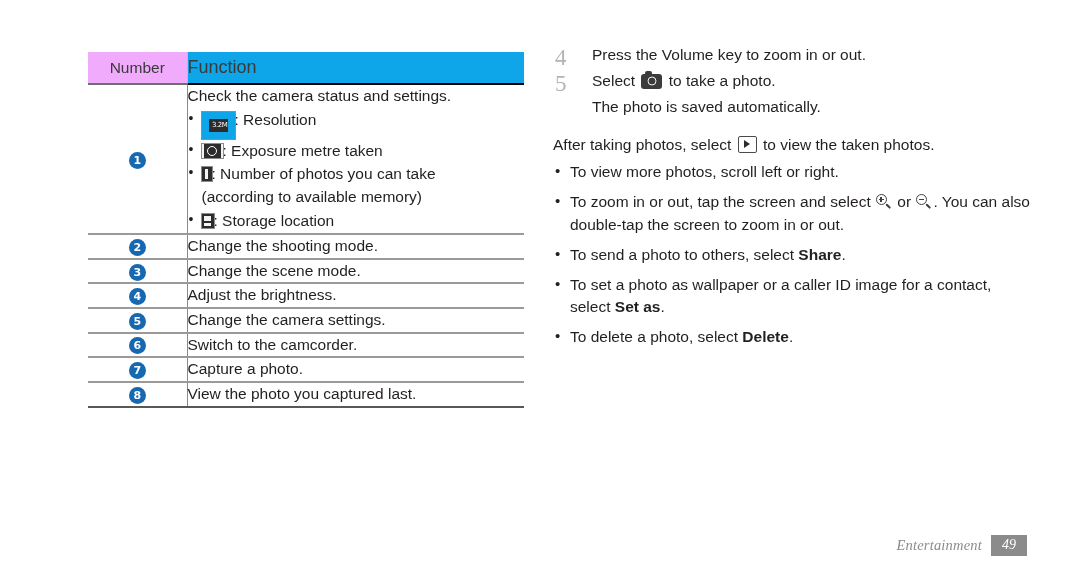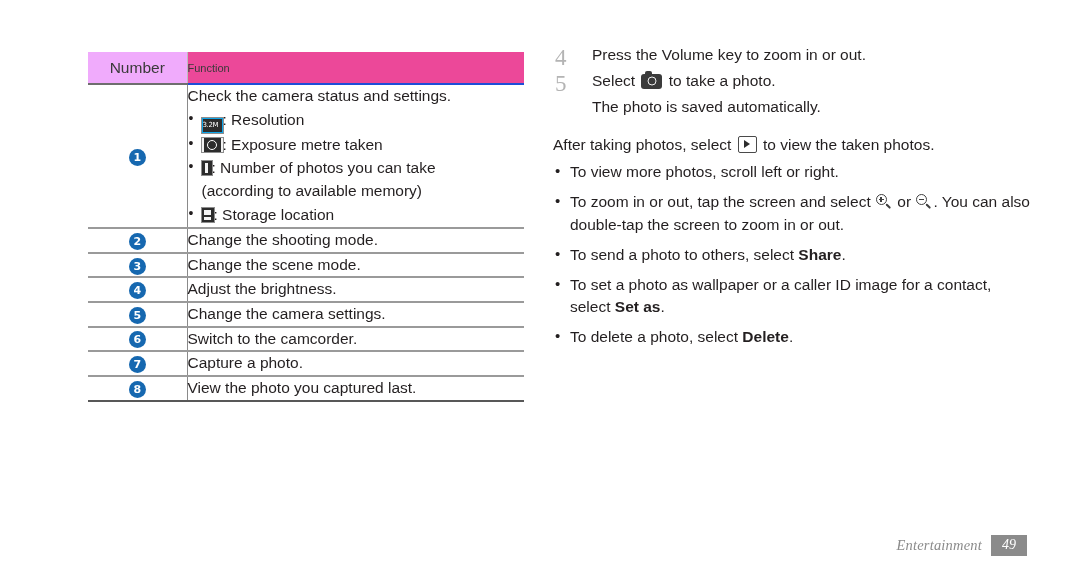--- a/index.html
+++ b/index.html
@@ -48,28 +48,28 @@
     background: #f0abfc;
     height: 31px;
     text-align: center;
     font-weight: normal;
     font-size: 15.5px;
     color: #3a3a3a;
     border-bottom: 2px solid #6e6e6e;
     border-right: 1px solid #bdbdbd;
   }
   .hdr-fn {
-    background: #ec4899;
+    background: #0ea5e9;
     height: 31px;
     text-align: left;
     padding-left: 14px;
     font-weight: normal;
-    font-size: 11px;
+    font-size: 18px;
     color: #3a3a3a;
-    border-bottom: 2px solid #1d4ed8;
+    border-bottom: 2px solid #000000;
   }
 
   
   .cell-num {
     text-align: center;
     border-right: 1px solid #8a8a8a;
     border-bottom: 2px solid #9a9a9a;
   }
   .cell-fn {
     padding: 7px 8px 7px 14px;
@@ -125,25 +125,25 @@
 
   
   .ic {
     display: inline-block;
     vertical-align: -2px;
     position: relative;
   }
   .ic-res {
     width: 19px; height: 13px;
     background: #2c2c2c;
-    border: 1px solid #0ea5e9;
+    border: 7px solid #0ea5e9;
     color: #fff;
     font-size: 7px;
     line-height: 13px;
-    text-align: left;
+    text-align: right;
     font-family: "DejaVu Sans", sans-serif;
     letter-spacing: -0.4px;
     box-shadow: 0 0 0 1px #8d8d8d;
   }
   .ic-exp {
     width: 17px; height: 14px;
     background: #2c2c2c;
     box-shadow: 0 0 0 1px #8d8d8d;
     border-left: 2px solid #f2f2f2;
     border-right: 2px solid #f2f2f2;

